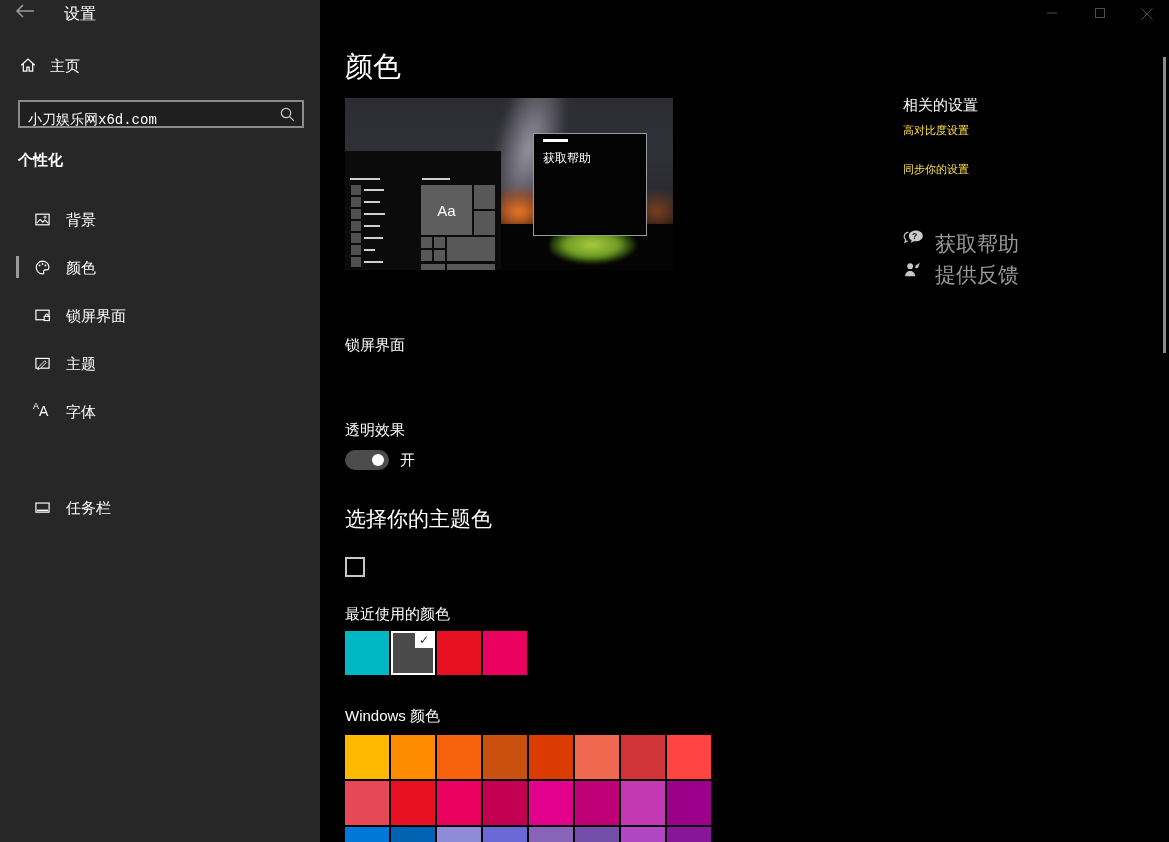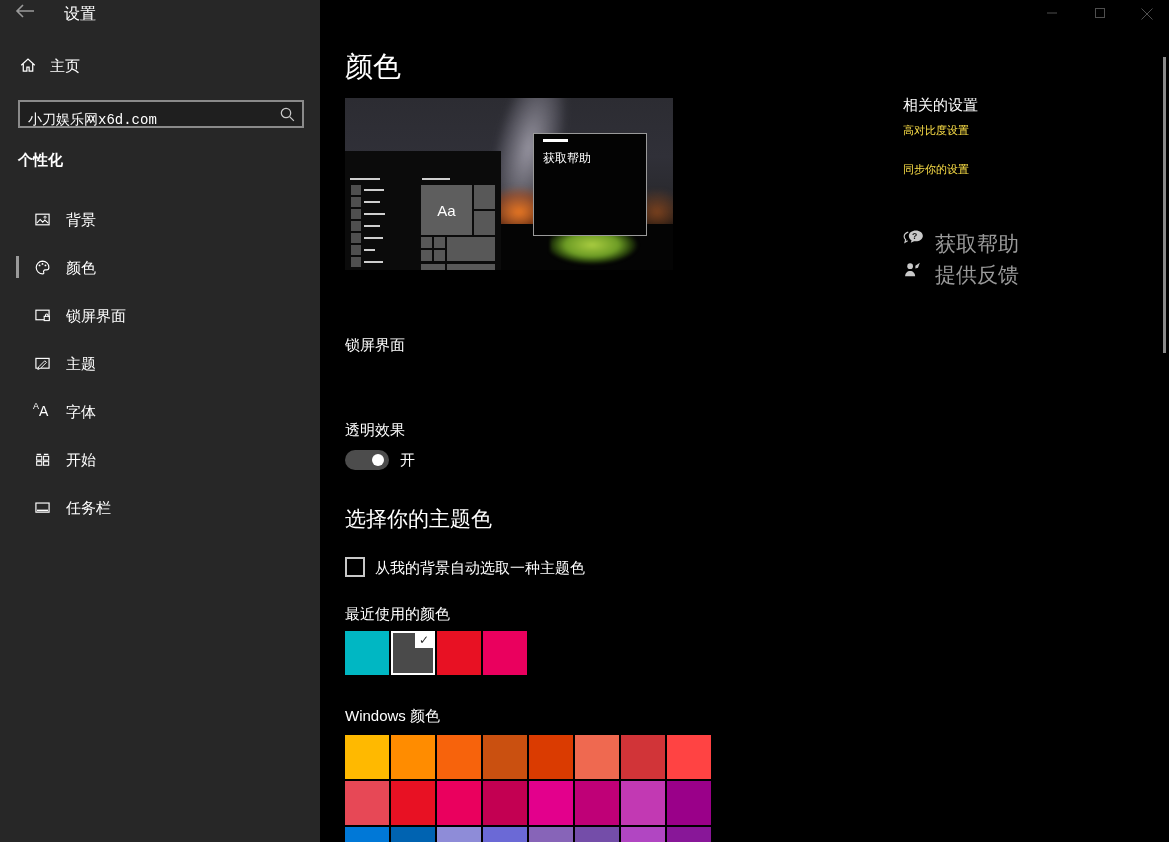--- a/index.html
+++ b/index.html
@@ -161,33 +161,20 @@
       </span>
       <span class="lbl">主题</span>
     </div>
 
     <div class="nav-item" style="top:389px">
 
       <span class="fonts-glyph"><span class="a1">A</span><span class="a2">A</span></span>
       <span class="lbl">字体</span>
     </div>
 
-    <div class="nav-item" style="top:437px">
-
-      <span class="icon">
-        <svg width="17" height="17" viewBox="0 0 16 16">
-            <path d="M2.5 3.2h4.2 M9.3 3.2h4.2" stroke="#fff" stroke-width="1"></path>
-            <rect x="2.5" y="5" width="4.8" height="3.6" stroke="#fff" stroke-width="1" fill="none"></rect>
-            <rect x="9" y="5" width="4.8" height="3.6" stroke="#fff" stroke-width="1" fill="none"></rect>
-            <rect x="2.5" y="10" width="4.8" height="3.4" stroke="#fff" stroke-width="1" fill="none"></rect>
-            <rect x="9" y="10" width="4.8" height="3.4" stroke="#fff" stroke-width="1" fill="none"></rect>
-          </svg>
-      </span>
-      <span class="lbl">开始</span>
-    </div>
 
     <div class="nav-item" style="top:485px">
 
       <span class="icon">
         <svg width="17" height="17" viewBox="0 0 16 16">
             <rect x="1.8" y="3.8" width="12.4" height="8.6" stroke="#fff" stroke-width="1.1" fill="none"></rect>
             <rect x="2.8" y="10" width="10.4" height="1.5" fill="#fff"></rect>
           </svg>
       </span>
       <span class="lbl">任务栏</span>
@@ -260,21 +247,20 @@
 
   <div class="field-label" style="left:345px;top:421px">透明效果</div>
   <div class="toggle">
     <span class="knob"></span>
   </div>
   <div class="toggle-state">开</div>
 
   <div class="accent-heading">选择你的主题色</div>
 
   <div class="checkbox"></div>
-  <div class="checkbox-label">从我的背景自动选取一种主题色</div>
 
   <div class="field-label" style="left:345px;top:605px">最近使用的颜色</div>
   <div class="swgrid" id="recent-grid">
       <div class="swatch" style="background: rgb(0, 183, 195);"></div>
       <div class="swatch sel" style="background: rgb(74, 74, 74);">
         <span class="chk">✓</span>
       </div>
       <div class="swatch" style="background: rgb(232, 17, 35);"></div>
       <div class="swatch" style="background: rgb(234, 0, 94);"></div>
     </div>

